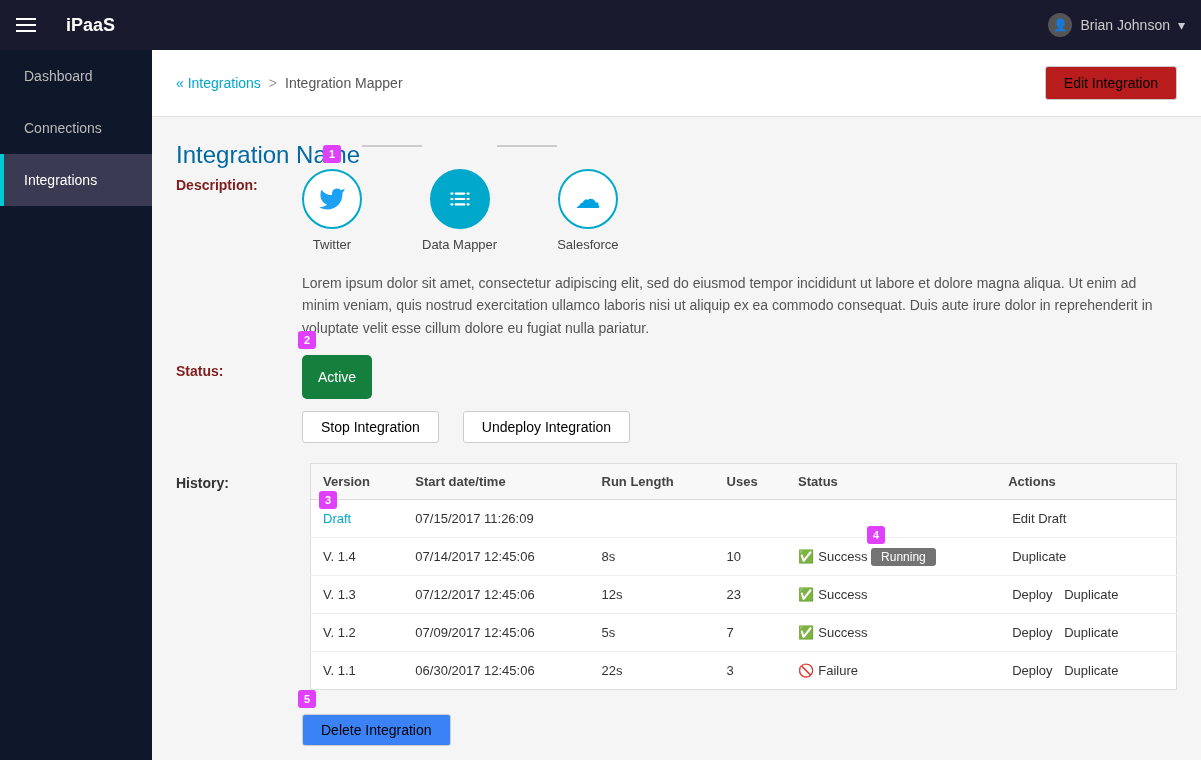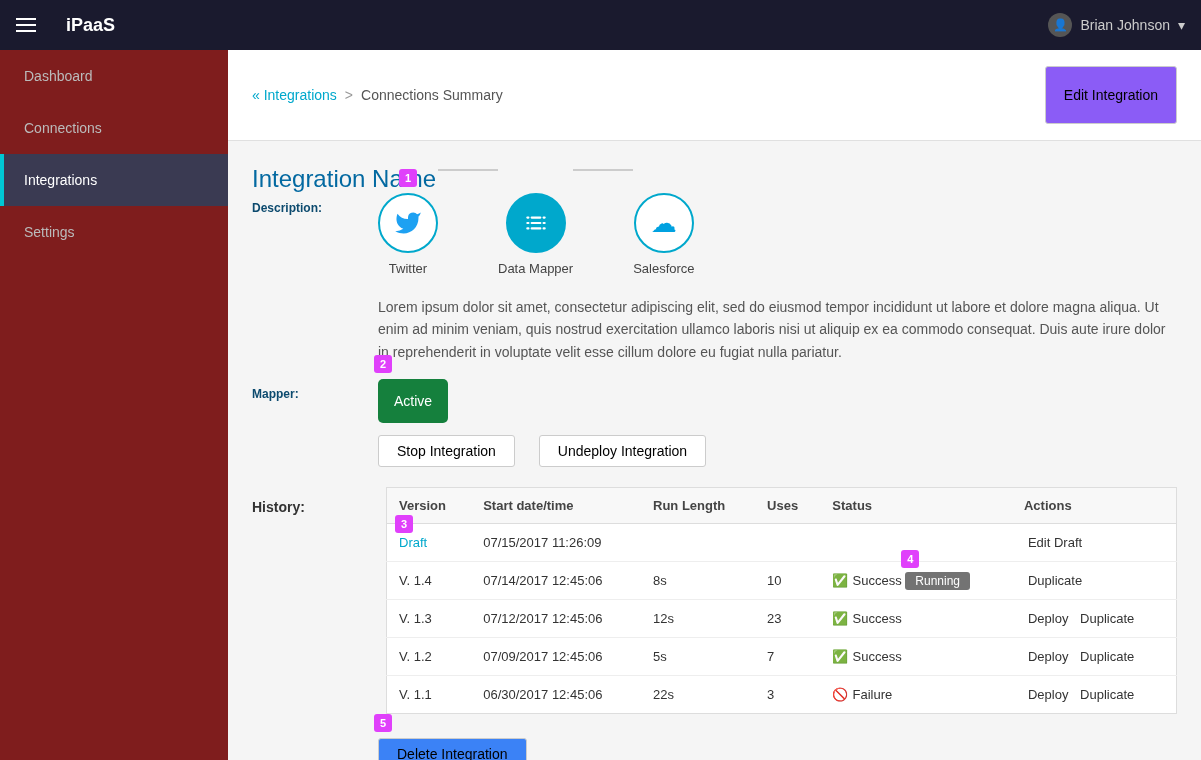--- a/index.html
+++ b/index.html
@@ -18,22 +18,22 @@
     .topnav-left { display: flex; align-items: center; gap: 30px; }
     .hamburger { display: flex; flex-direction: column; gap: 4px; cursor: pointer; }
     .hamburger span { width: 20px; height: 2px; background: white; display: block; }
     .topnav-brand { font-size: 18px; font-weight: 600; color: white; }
     .topnav-right { display: flex; align-items: center; gap: 8px; color: #ccc; font-size: 14px; cursor: pointer; }
     .user-icon { width: 24px; height: 24px; border-radius: 50%; background: #555; display: flex; align-items: center; justify-content: center; font-size: 12px; }
 
     
     .layout { display: flex; height: calc(100vh - 50px); }
     .sidebar {
-      width: 228px;
-      background: #7f1d1d;
+      width: 152px;
+      background: #0f172a;
       flex-shrink: 0;
       display: flex;
       flex-direction: column;
     }
     .sidebar-item {
       padding: 18px 20px;
       color: #bbb;
       cursor: pointer;
       font-size: 14px;
       font-weight: 500;
@@ -61,33 +61,33 @@
       align-items: center;
       justify-content: space-between;
       border-bottom: 1px solid #e0e0e0;
       gap: 27px;
     }
     .breadcrumb { display: flex; align-items: center; gap: 8px; font-size: 14px; }
     .breadcrumb-link { color: #00a8cc; text-decoration: none; cursor: pointer; }
     .breadcrumb-sep { color: #999; }
     .breadcrumb-current { color: #555; }
     .edit-integration-btn {
-      padding: 20px 18px;
+      padding: 8px 18px;
       border: 1px solid #ccc;
-      background: #8b5cf6;
+      background: #b91c1c;
       cursor: pointer;
       font-size: 14px;
       border-radius: 3px;
     }
 
     
     .page-body { padding: 24px; }
     .page-title { font-size: 24px; font-weight: 400; color: #0369a1; }
     .section-row { display: flex; gap: 16px; margin-bottom: 16px; }
-    .section-label { font-size: 12px; font-weight: 600; color: #0c4a6e; min-width: 110px; padding-top: 8px; }
+    .section-label { font-size: 14px; font-weight: 600; color: #7f1d1d; min-width: 110px; padding-top: 8px; }
     .section-content { flex: 1; }
 
     
     .pipeline {
       display: flex;
       align-items: center;
       gap: 0;
       margin-bottom: 8px;
     }
     .pipeline-node {
@@ -225,32 +225,29 @@
   <aside class="sidebar">
     <div class="sidebar-item">
       <span>Dashboard</span>
     </div>
     <div class="sidebar-item">
       <span>Connections</span>
     </div>
     <div class="sidebar-item active">
       <span>Integrations</span>
     </div>
-    <div class="sidebar-item">
-      <span>Settings</span>
-    </div>
   </aside>
 
   <main class="main-content">
 
     <div class="header-bar">
       <div class="breadcrumb">
         <a class="breadcrumb-link">« Integrations</a>
         <span class="breadcrumb-sep">&gt;</span>
-        <span class="breadcrumb-current">Connections Summary</span>
+        <span class="breadcrumb-current">Integration Mapper</span>
       </div>
       <button class="edit-integration-btn">Edit Integration</button>
     </div>
 
     <div class="page-body">
       <h1 class="page-title">Integration Name</h1>
 
       <div class="section-row">
         <div class="section-label">Description:</div>
         <div class="section-content">
@@ -285,21 +282,21 @@
                 ☁
               </div>
               <span class="pipeline-label">Salesforce</span>
             </div>
           </div>
           <p class="desc-text">Lorem ipsum dolor sit amet, consectetur adipiscing elit, sed do eiusmod tempor incididunt ut labore et dolore magna aliqua. Ut enim ad minim veniam, quis nostrud exercitation ullamco laboris nisi ut aliquip ex ea commodo consequat. Duis aute irure dolor in reprehenderit in voluptate velit esse cillum dolore eu fugiat nulla pariatur.</p>
         </div>
       </div>
 
       <div class="section-row">
-        <div class="section-label">Mapper:</div>
+        <div class="section-label">Status:</div>
         <div class="section-content">
           <div style="position:relative;display:inline-block;">
             <div style="position:absolute;top:-24px;left:-4px;background:#e040fb;color:white;font-size:11px;font-weight:bold;width:18px;height:18px;border-radius:3px;display:flex;align-items:center;justify-content:center;">2</div>
             <span class="status-badge">Active</span>
           </div>
           <div class="action-buttons">
             <button class="action-btn">Stop Integration</button>
             <button class="action-btn">Undeploy Integration</button>
           </div>
         </div>

